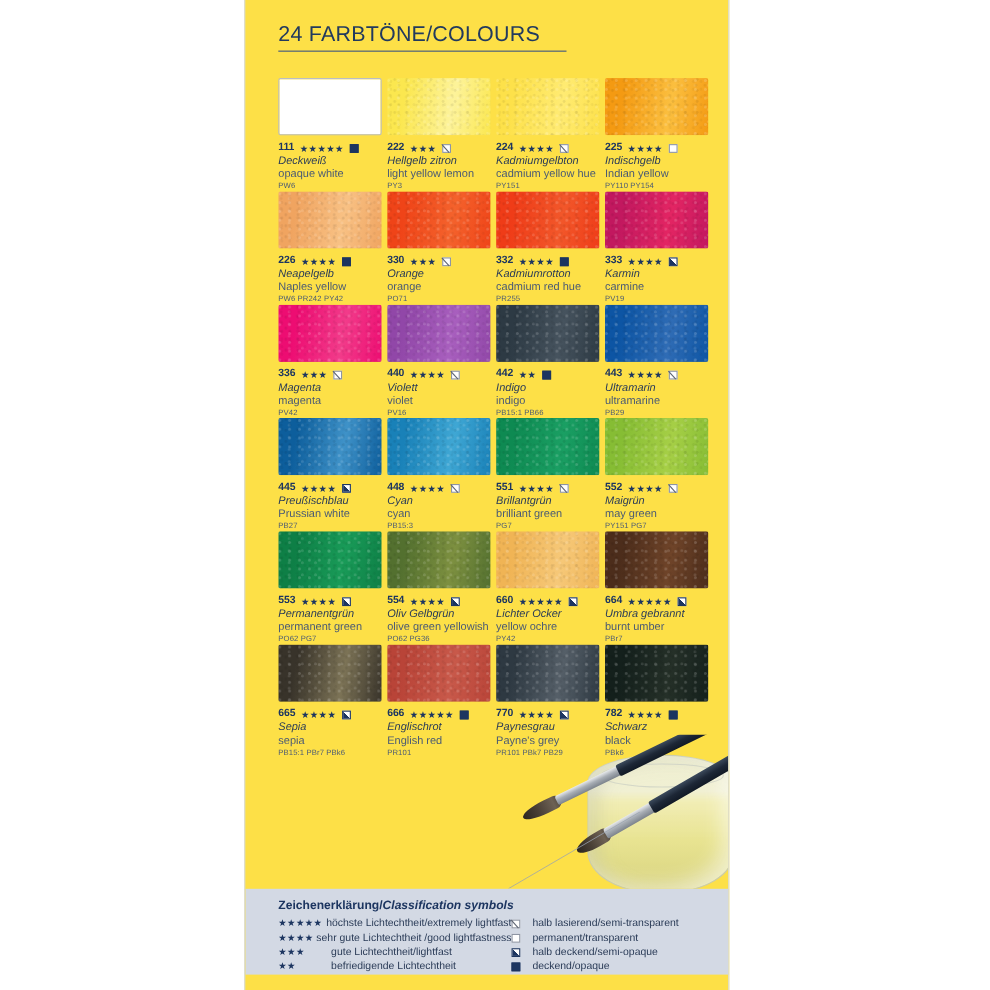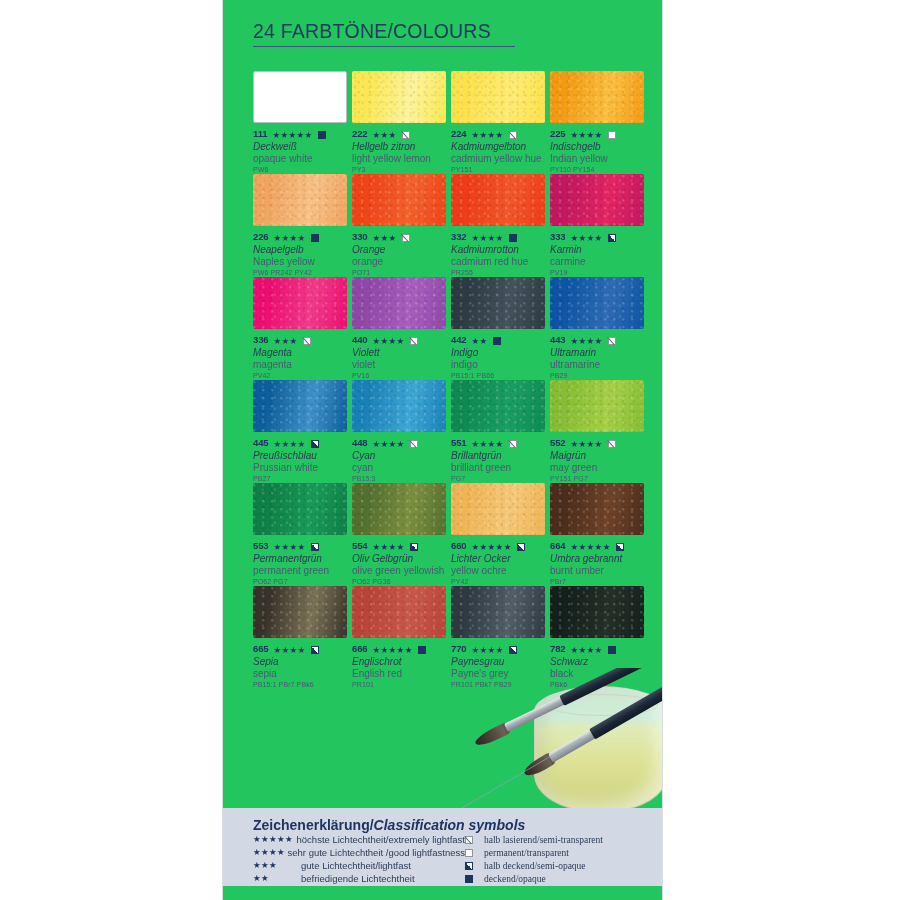--- a/index.html
+++ b/index.html
@@ -16,21 +16,21 @@
     position: relative;
   }
 
   
   #page-sheet {
     position: absolute;
     left: 222px;
     top: 0;
     width: 441px;
     height: 900px;
-    background: #22c55e;
+    background: #fde047;
     border-left: 1px solid #d8dce3;
     border-right: 1px solid #d8dce3;
     box-sizing: border-box;
     overflow: hidden;
   }
 
   
   #title-block {
     position: absolute;
     left: 30px;
@@ -269,37 +269,37 @@
     left: 0;
     bottom: 14px;
     width: 439px;
     height: 78px;
     background: #d3d9e4;
   }
   #legend-title {
     position: absolute;
     left: 30px;
     top: 9px;
-    font-size: 14px;
+    font-size: 11px;
     color: #1c3560;
     font-weight: 700;
     white-space: nowrap;
   }
   #legend-title .it {
     font-style: italic;
   }
   #legend-cols {
     position: absolute;
     left: 30px;
     top: 25px;
     right: 10px;
     display: flex;
   }
   #legend-lightfast { width: 212px; }
-  #legend-opacity { width: 200px; font-family: Liberation Serif, serif; }
+  #legend-opacity { width: 200px; }
   .legend-row {
     display: flex;
     align-items: center;
     height: 13px;
   }
   .legend-stars {
     width: 48px;
     font-size: 8.5px;
     color: #1c3560;
     letter-spacing: 0.4px;

